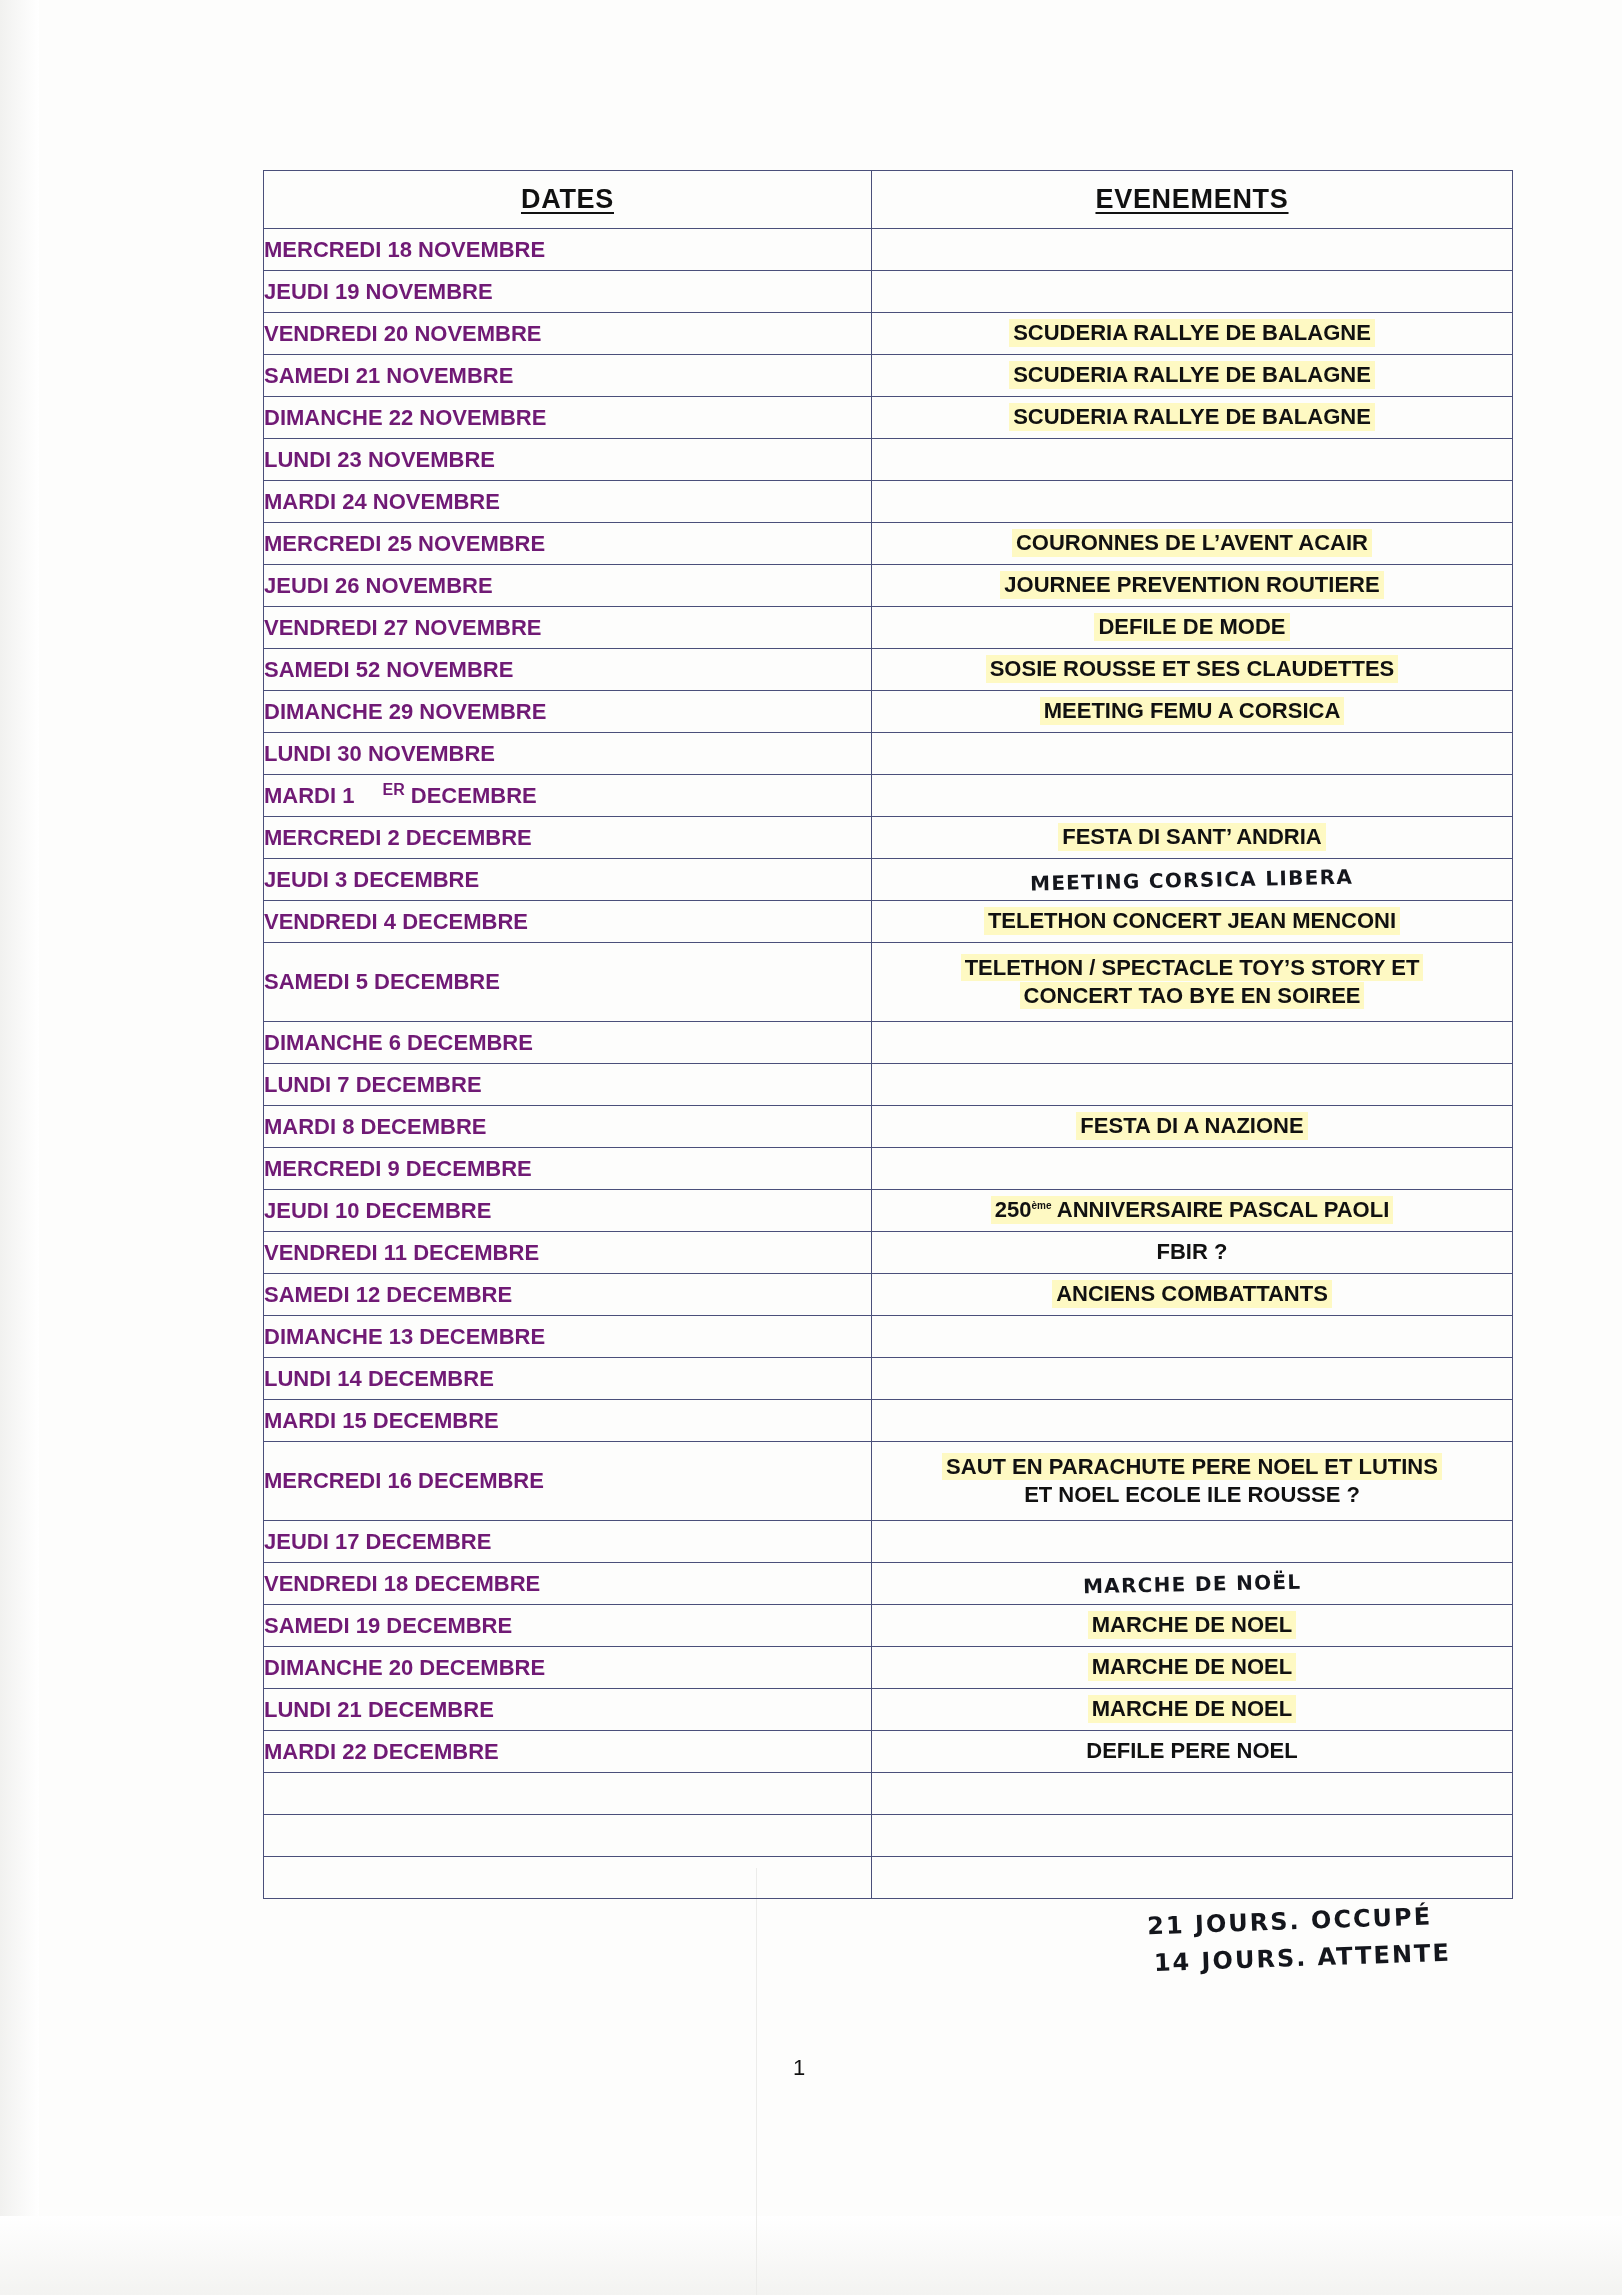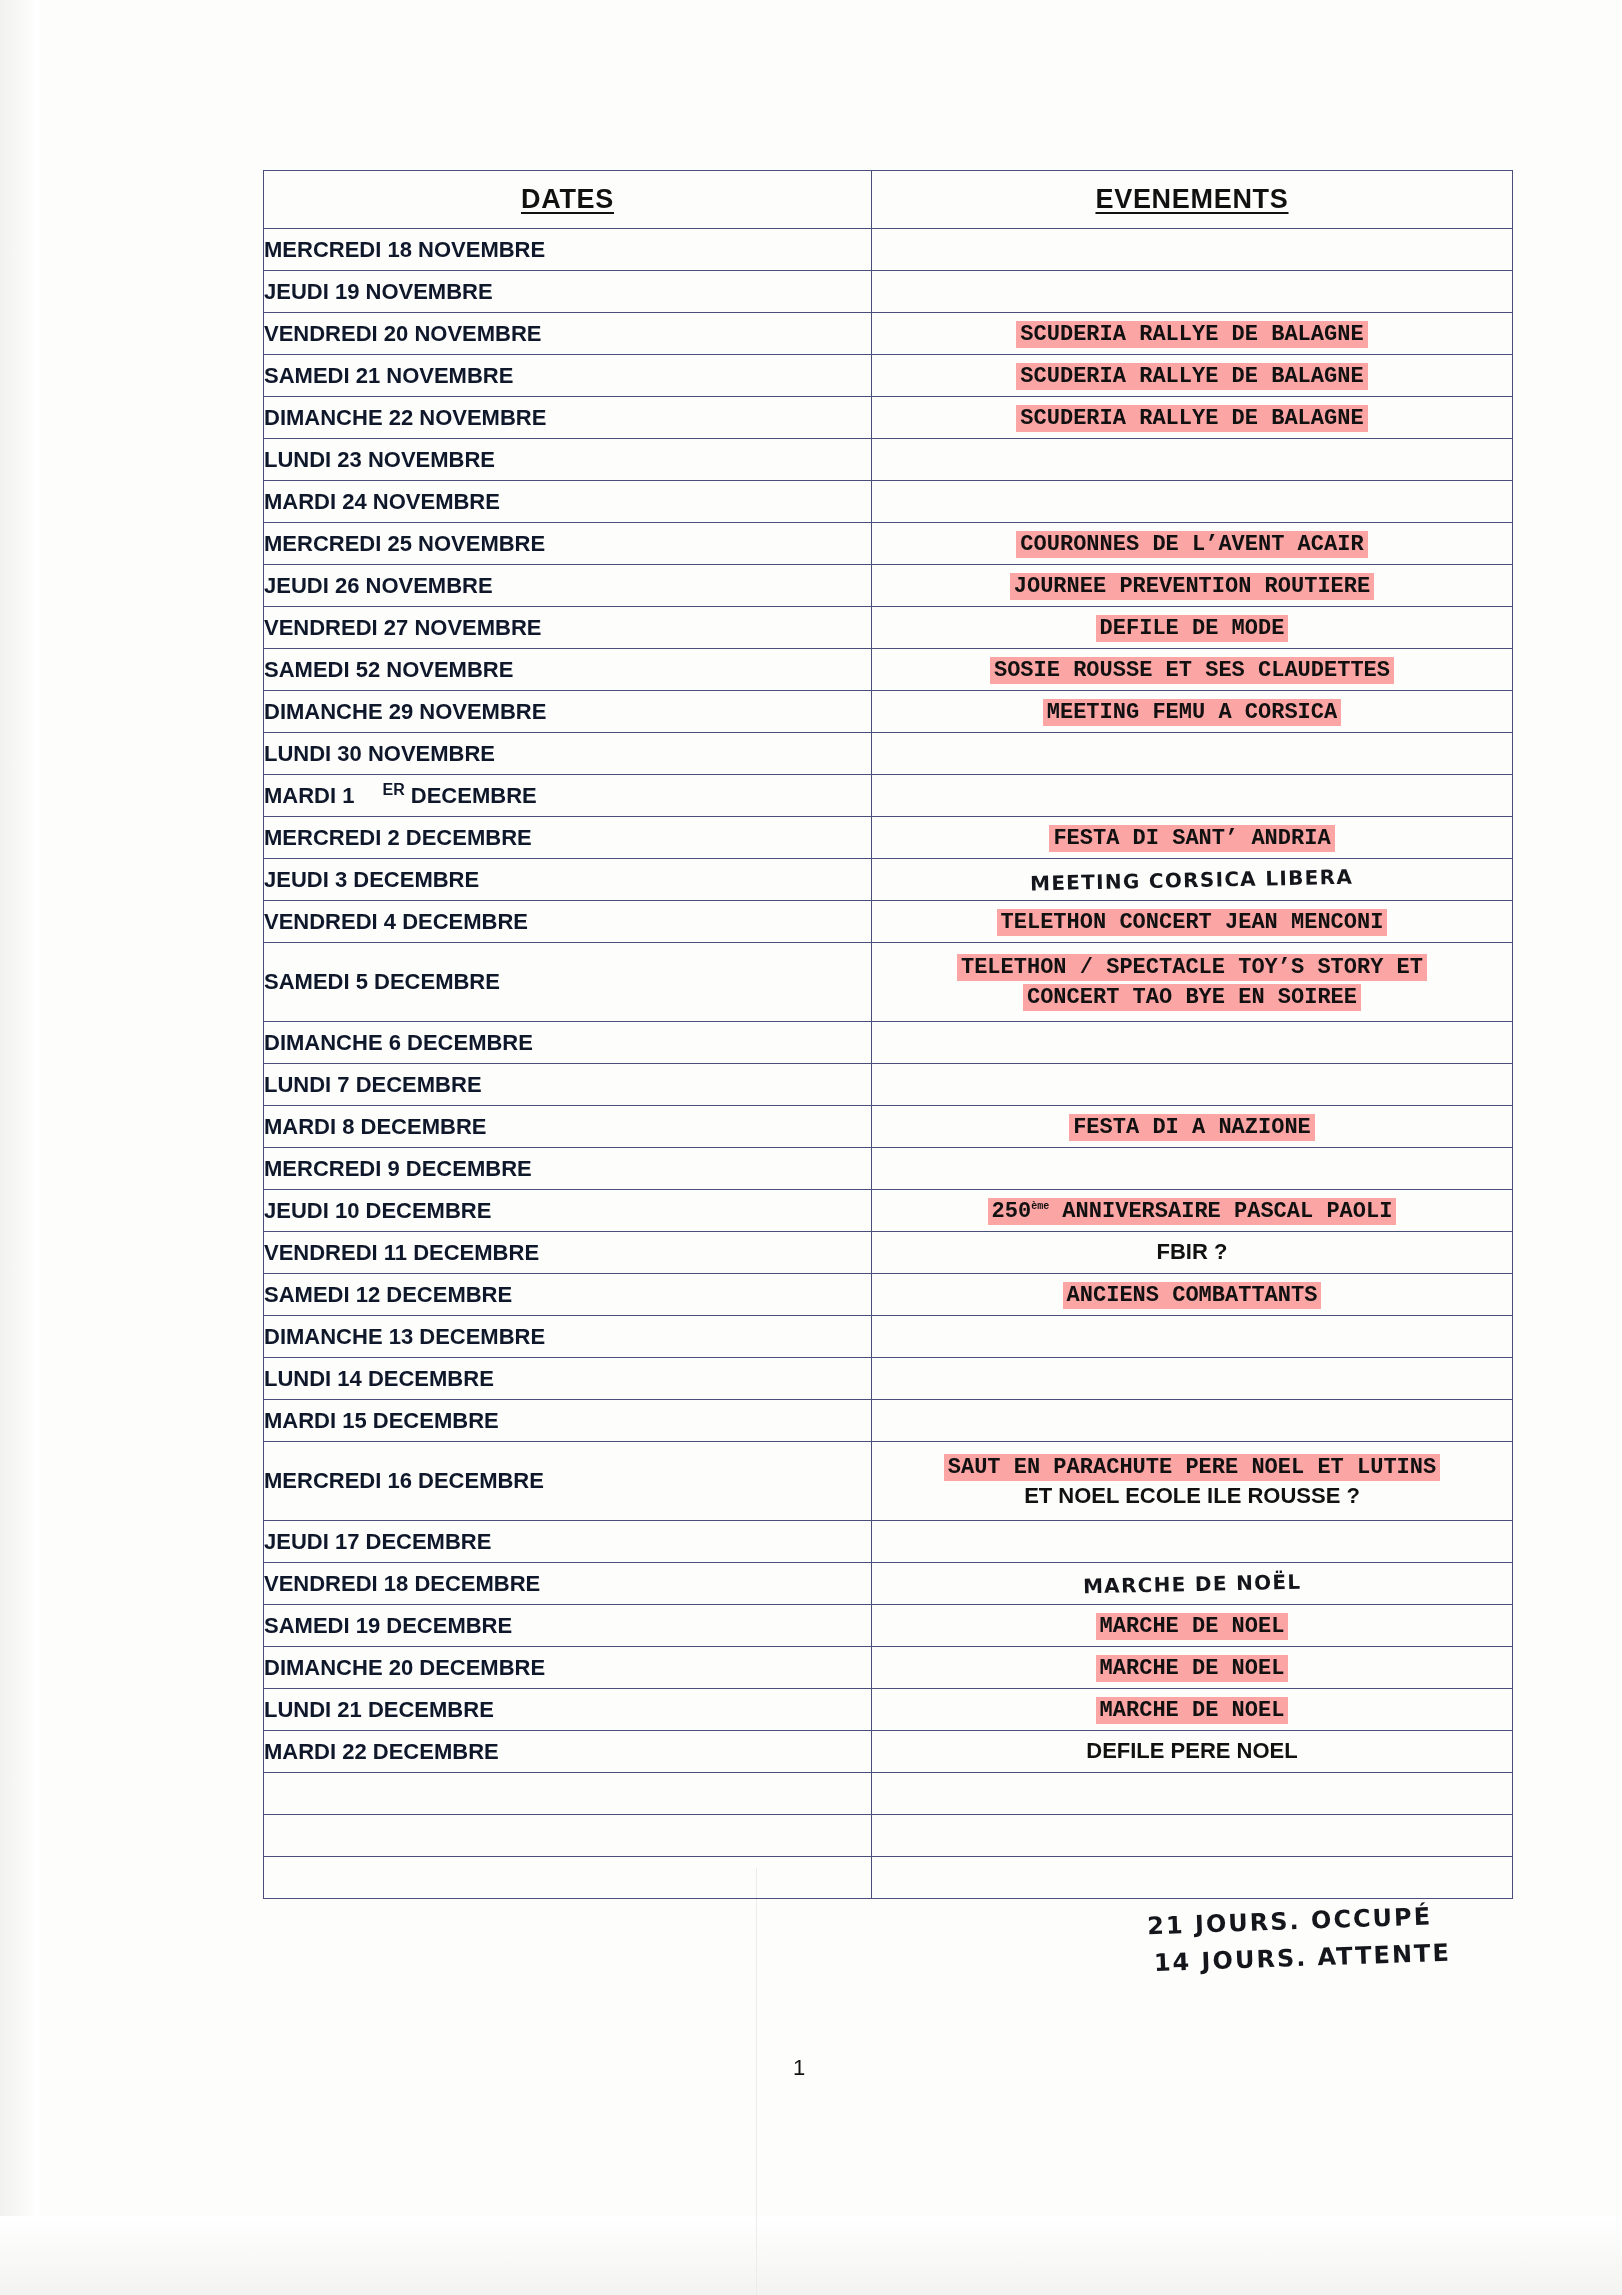--- a/index.html
+++ b/index.html
@@ -64,43 +64,42 @@
     letter-spacing: 0.7px;
     color: #111;
     text-decoration: underline;
     text-underline-offset: 4px;
   }
   .date-cell {
     height: 41px;
     padding-left: 14.5px;
     font-size: 22px;
     font-weight: bold;
-    color: #0f172a;
+    color: #701a75;
     white-space: nowrap;
   }
   .date-cell sup {
     font-size: 16px;
     vertical-align: super;
     margin-left: 28px;
   }
   .event-cell {
     height: 41px;
     text-align: center;
     font-size: 22px;
     font-weight: bold;
     color: #111;
   }
   .event-tall { height: 78px; }
 
   .hl {
-    background: #fca5a5;
+    background: #fef9c3;
     padding: 1.3px 4px;
     display: inline;
     box-decoration-break: clone;
-    font-family: Liberation Mono, monospace;
     -webkit-box-decoration-break: clone;
   }
   .nohl {
     padding: 1.3px 4px;
     display: inline;
   }
   .ev-line { line-height: 1.28; }
   .sup-sm { font-size: 10px; vertical-align: super; }
 
   

